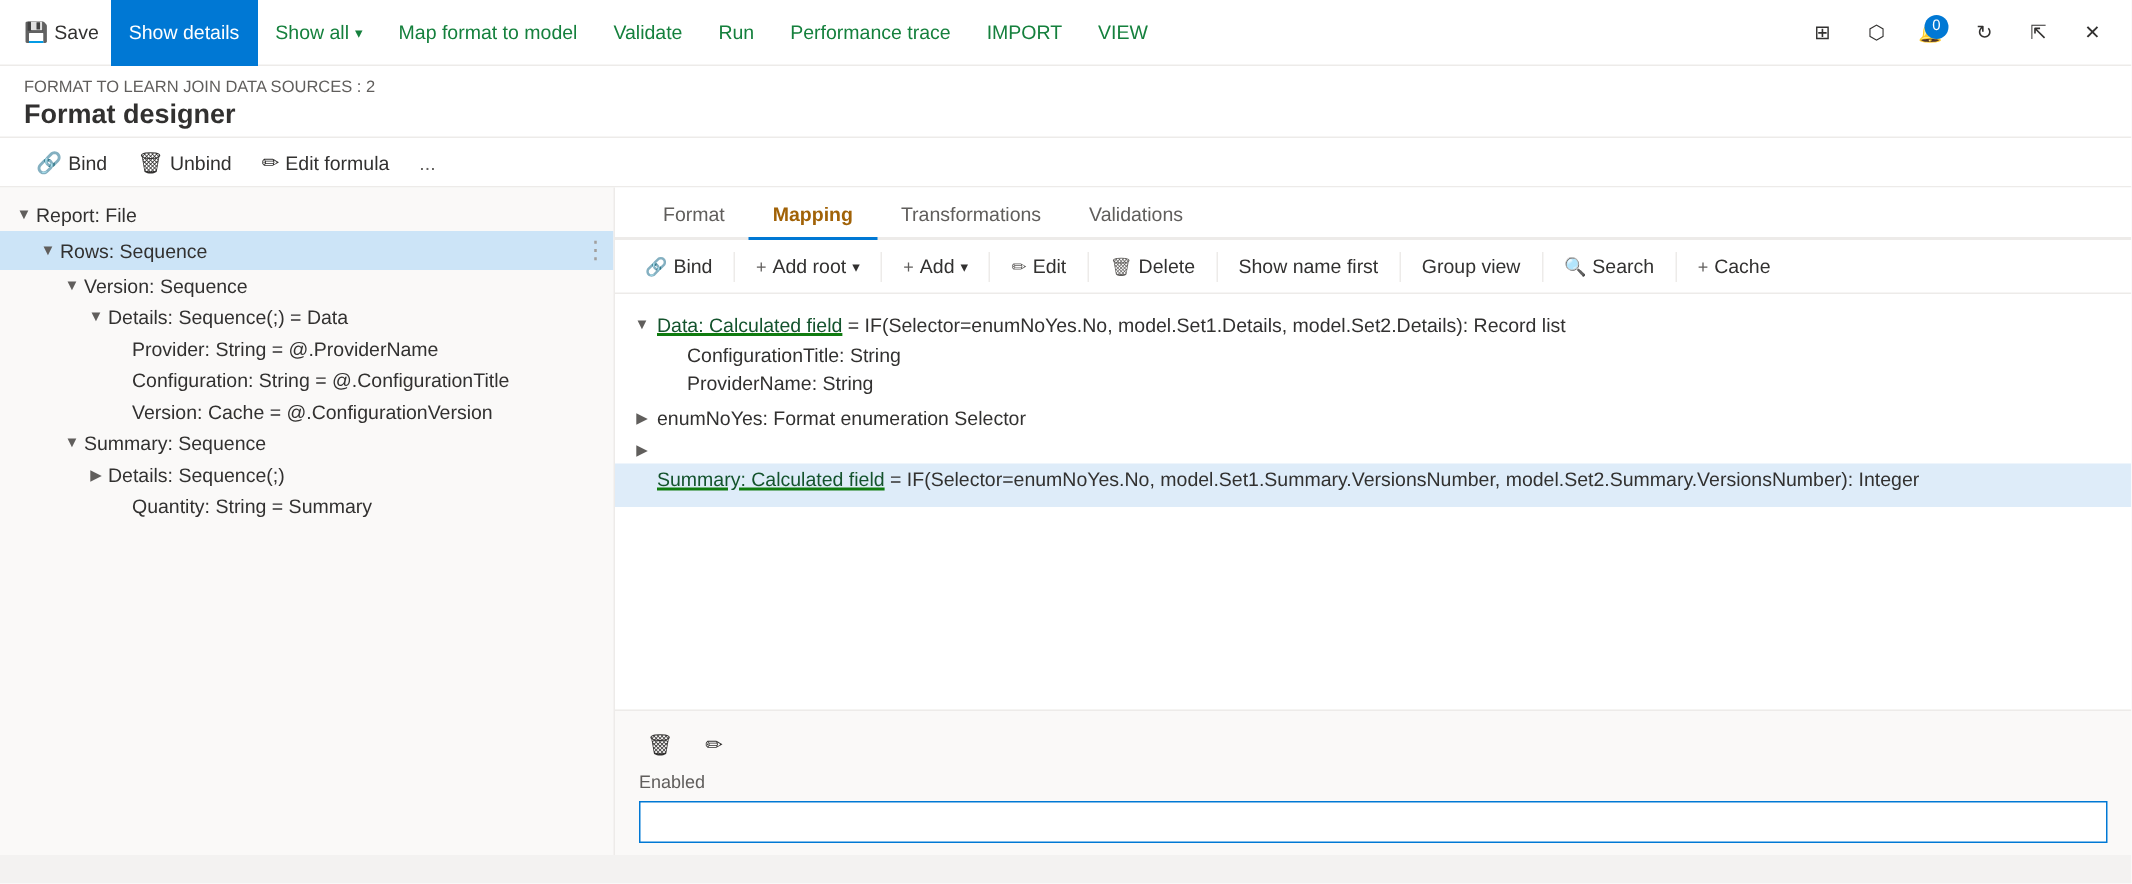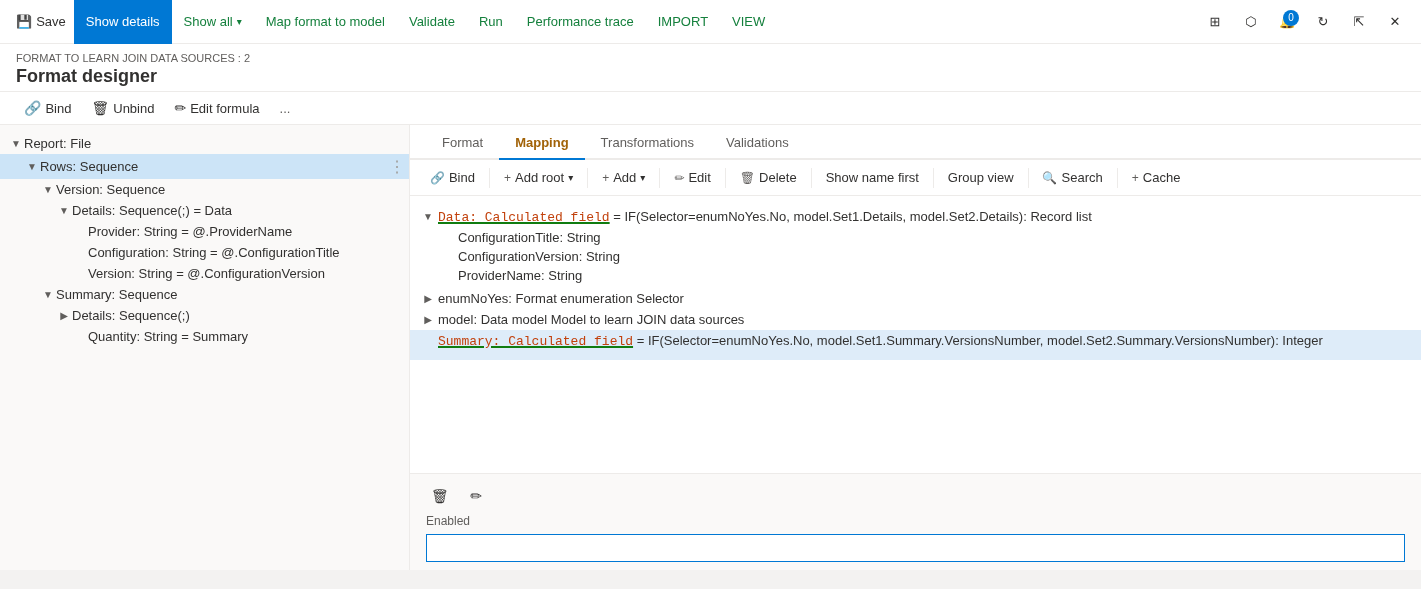--- a/index.html
+++ b/index.html
@@ -151,21 +151,21 @@
       cursor: pointer;
       display: flex;
       align-items: flex-start;
       font-size: 13px;
       color: #323130;
     }
     .data-item.selected { background: #deecf9; }
     .data-item .expand-icon { width: 20px; min-width: 20px; display: inline-block; text-align: center; font-size: 10px; color: #605e5c; padding-top: 2px; }
     .data-item .item-content { flex: 1; }
 
-    .text-green { color: #c2410c; font-family: Liberation Mono, monospace; }
+    .text-green { color: #14532d; }
     .underline-green { text-decoration: underline; text-decoration-color: #107c10; text-decoration-thickness: 2px; }
 
     
     .bottom-panel {
       background: #faf9f8;
       border-top: 1px solid #edebe9;
       padding: 8px 16px;
       display: flex;
       flex-direction: column;
       gap: 4px;
@@ -299,21 +299,21 @@
       <span class="item-text">Provider: String = @.ProviderName</span>
     </div>
 
     <div class="tree-item" style="padding-left: 72px;">
       <span class="expand-icon"></span>
       <span class="item-text">Configuration: String = @.ConfigurationTitle</span>
     </div>
 
     <div class="tree-item" style="padding-left: 72px;">
       <span class="expand-icon"></span>
-      <span class="item-text">Version: String = @.ConfigurationVersion</span>
+      <span class="item-text">Version: Cache = @.ConfigurationVersion</span>
     </div>
 
     <div class="tree-item" style="padding-left: 40px;">
       <span class="expand-icon">▼</span>
       <span class="item-text">Summary: Sequence</span>
     </div>
 
     <div class="tree-item" style="padding-left: 56px;">
       <span class="expand-icon">▶</span>
       <span class="item-text">Details: Sequence(;)</span>
@@ -394,38 +394,34 @@
 
       <div class="data-item" style="padding-left: 8px; align-items: flex-start;">
         <span class="expand-icon" style="margin-top:2px;">▼</span>
         <div class="item-content">
           <div style="line-height:1.5;">
             <span class="underline-green text-green">Data: Calculated field</span>
             <span style="color:#323130;"> = IF(Selector=enumNoYes.No, model.Set1.Details, model.Set2.Details): Record list</span>
           </div>
           <div style="padding-left: 20px;">
             <div style="padding: 2px 0; color: #323130;">ConfigurationTitle: String</div>
-            <div style="padding: 2px 0; color: #323130;">ConfigurationVersion: String</div>
             <div style="padding: 2px 0; color: #323130;">ProviderName: String</div>
           </div>
         </div>
       </div>
 
       <div class="data-item" style="padding-left: 8px;">
         <span class="expand-icon">▶</span>
         <div class="item-content">
           <span style="color:#323130;">enumNoYes: Format enumeration Selector</span>
         </div>
       </div>
 
       <div class="data-item" style="padding-left: 8px;">
         <span class="expand-icon">▶</span>
-        <div class="item-content">
-          <span style="color:#323130;">model: Data model Model to learn JOIN data sources</span>
-        </div>
       </div>
 
       <div class="data-item selected" style="padding-left: 8px;">
         <span class="expand-icon"></span>
         <div class="item-content">
           <span class="underline-green text-green">Summary: Calculated field</span>
           <span style="color:#323130;"> = IF(Selector=enumNoYes.No, model.Set1.Summary.VersionsNumber, model.Set2.Summary.VersionsNumber): Integer</span>
         </div>
       </div>
 

